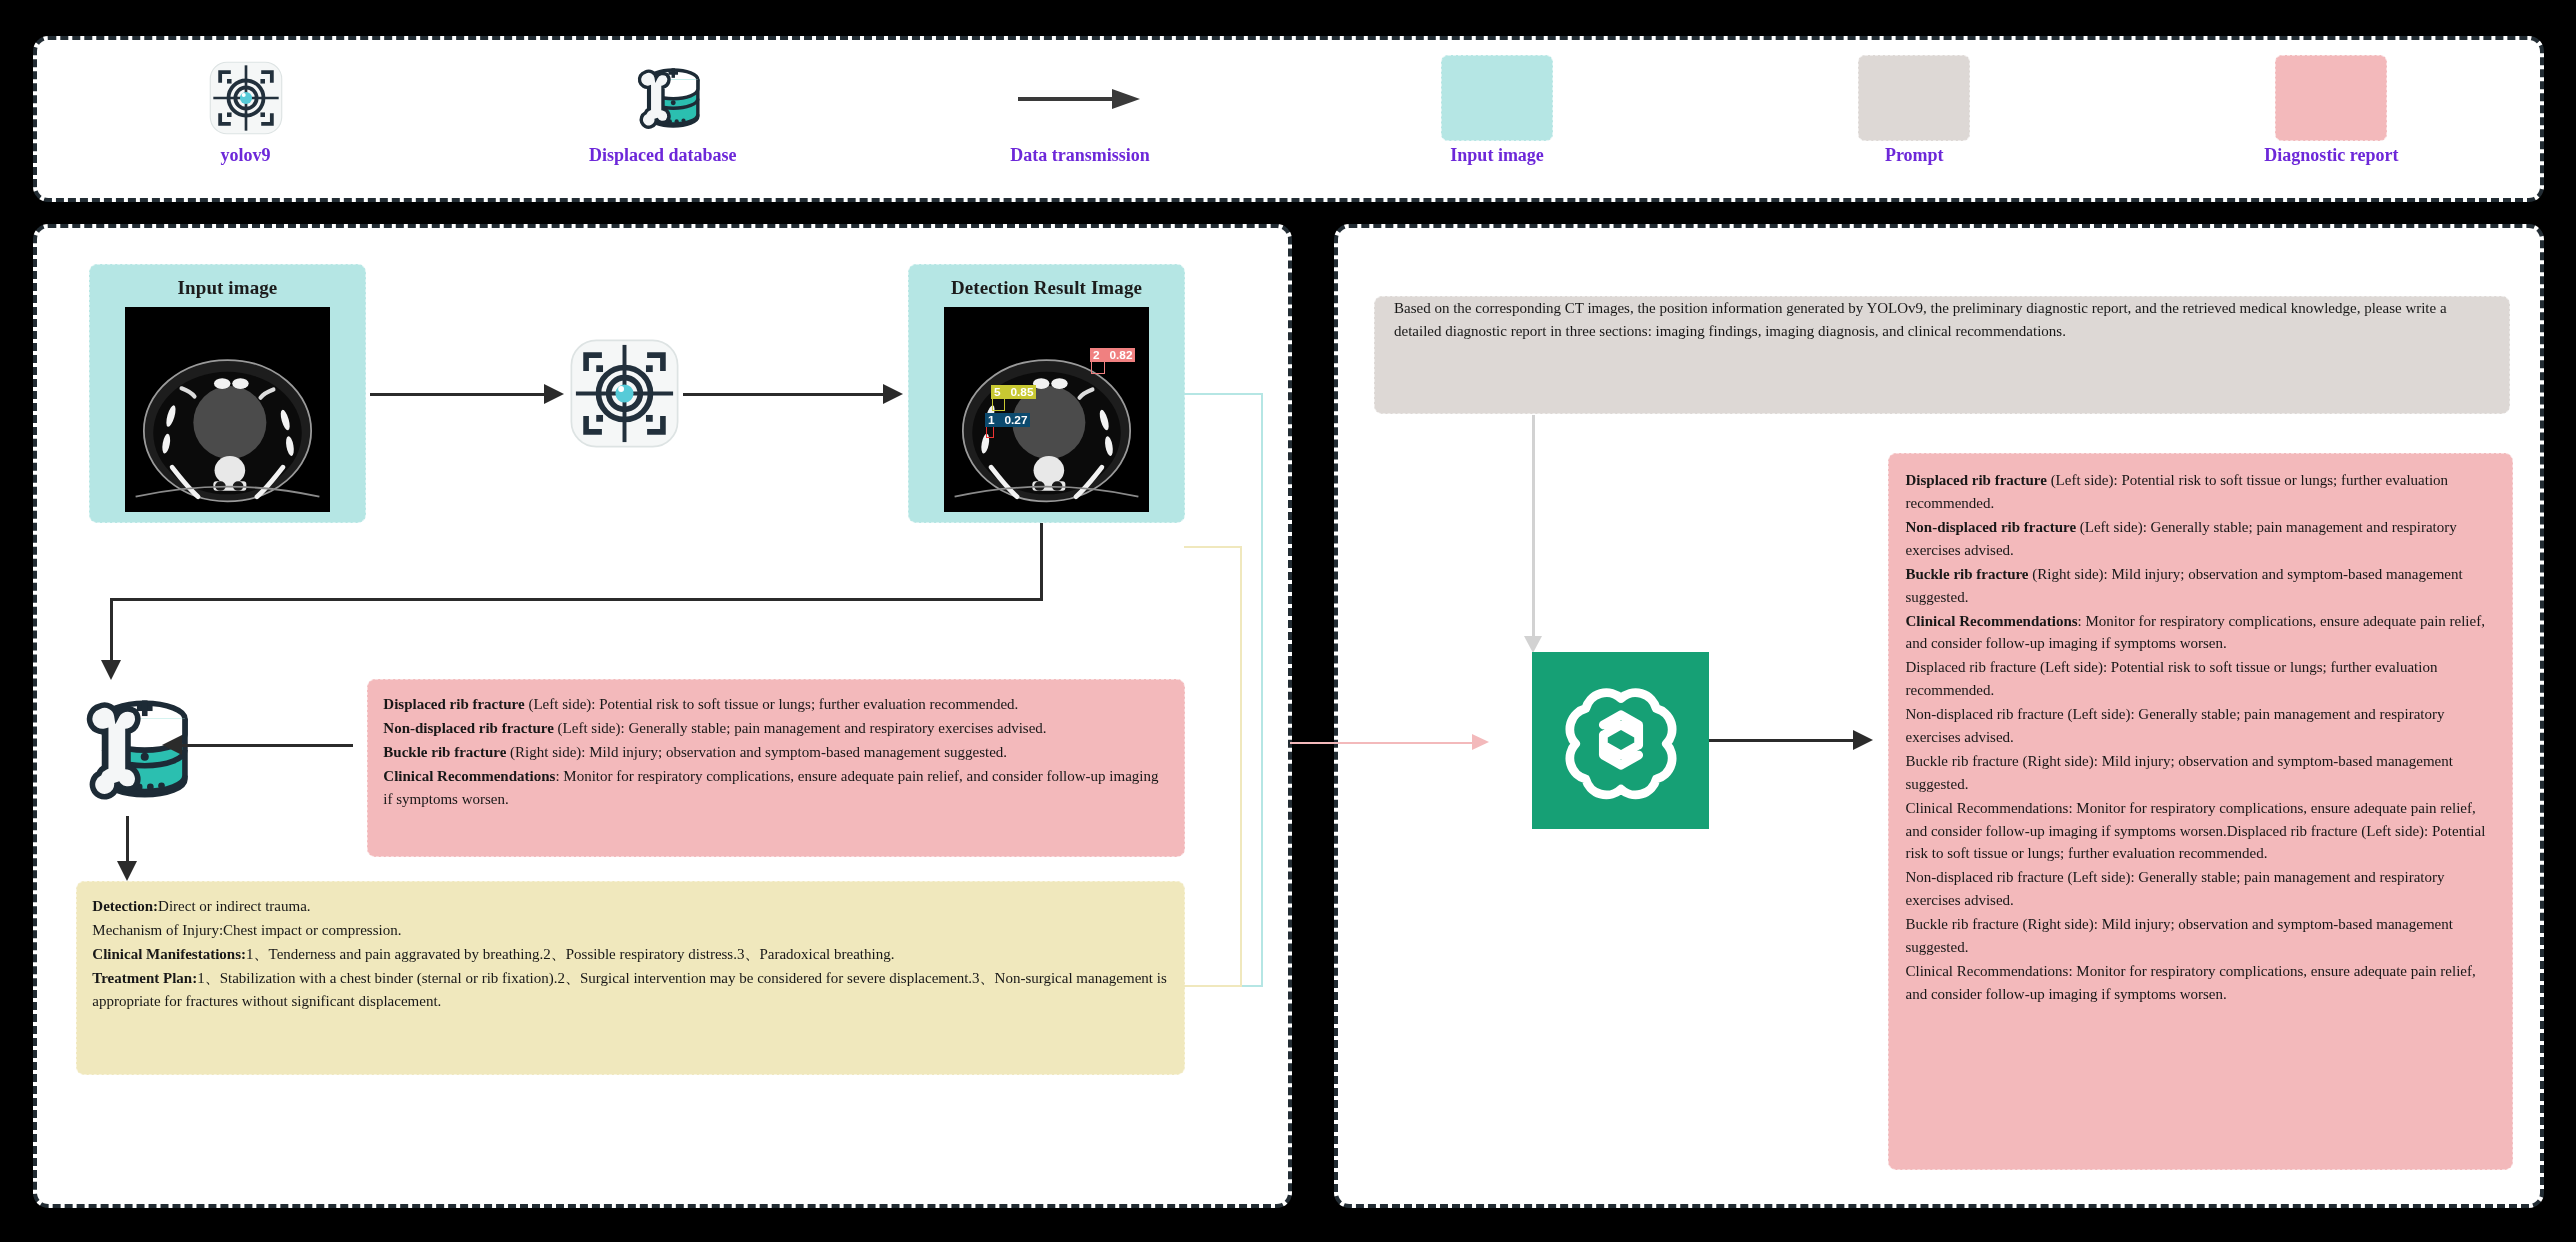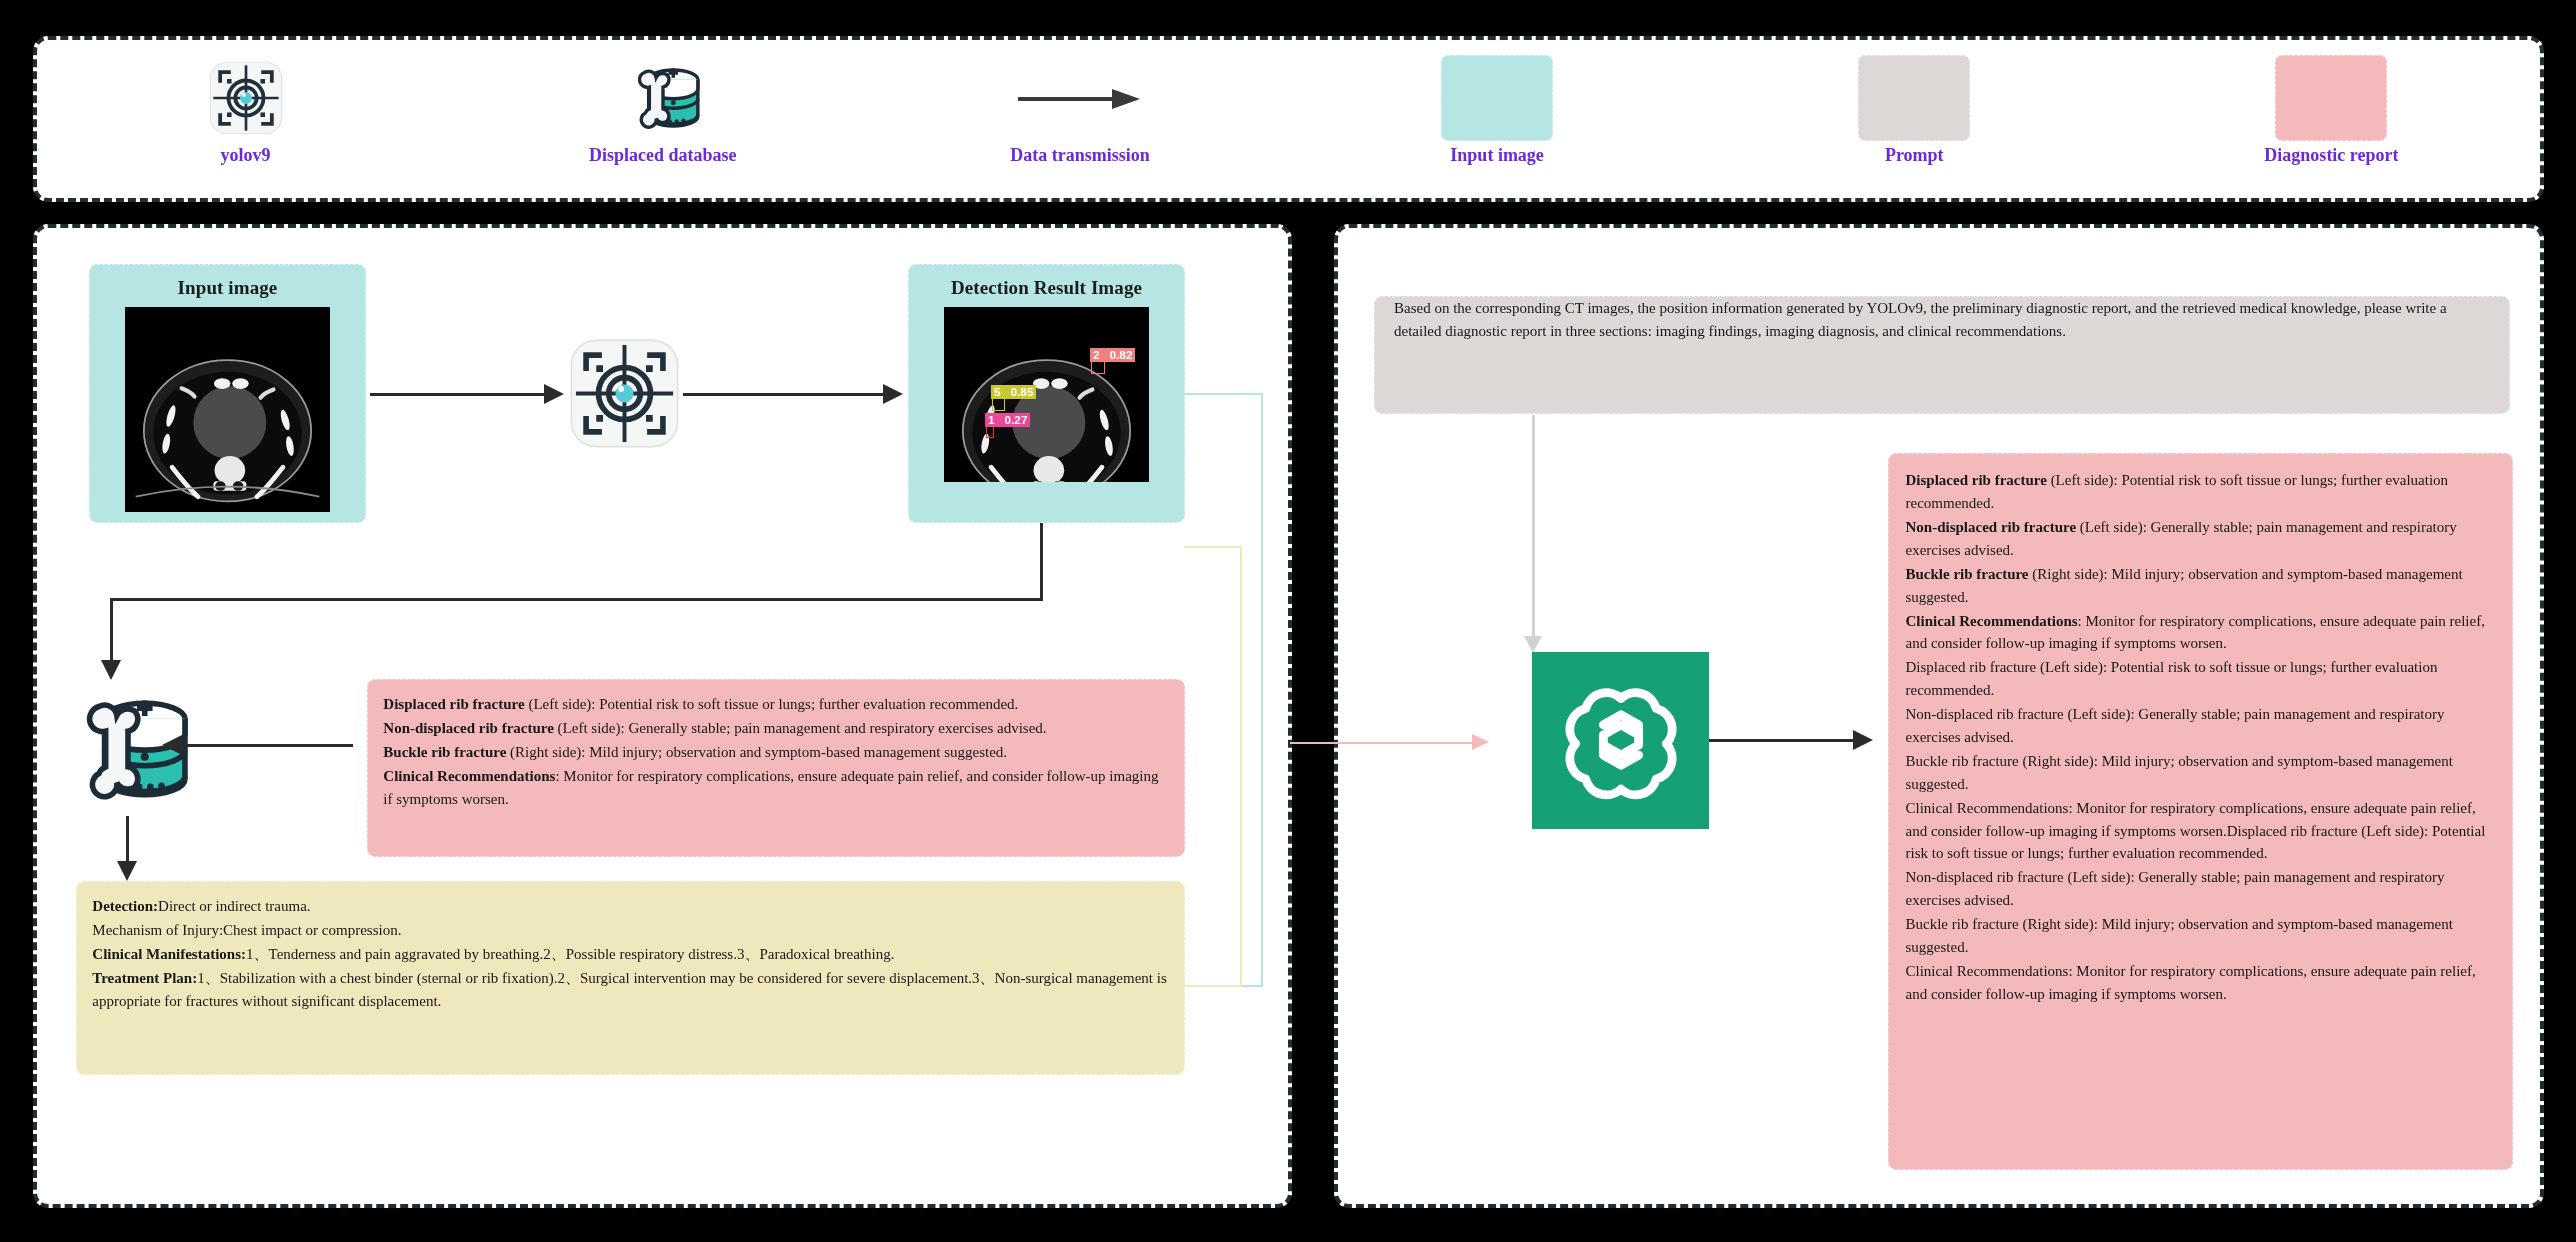--- a/index.html
+++ b/index.html
@@ -278,21 +278,21 @@
       <circle cx="50" cy="50" r="8" fill="#56cbd8"></circle>
       <circle cx="47" cy="46" r="2.6" fill="#ffffff"></circle>
     </svg>
   </div>
 
   <div class="hline" style="left:646px; top:165px; width:200px;"></div>
   <div class="ahead-r" style="left:846px; top:156px;"></div>
 
   <div class="card card-cyan" style="left:871px; top:36px; width:277px; height:259px;">
     <div class="img-title">Detection Result Image</div>
-    <div class="ct" style="width:205px;height:175px;">
+    <div class="ct" style="width:205px;height:205px;">
       <svg width="205" height="205" viewBox="0 0 348 348" style="position:absolute;left:0;top:0;">
         <rect width="348" height="348" fill="#000"></rect>
         <ellipse cx="174" cy="210" rx="142" ry="120" fill="#1d1d1d"></ellipse>
         <ellipse cx="174" cy="210" rx="142" ry="120" fill="none" stroke="#9a9a9a" stroke-width="3"></ellipse>
         <ellipse cx="174" cy="214" rx="126" ry="104" fill="#0b0b0b"></ellipse>
         <ellipse cx="178" cy="196" rx="62" ry="62" fill="#4b4b4b"></ellipse>
         <path d="M178 250 q-4 26 -6 40" stroke="#4b4b4b" stroke-width="22" fill="none"></path>
         <g fill="#e8e8e8">
           <ellipse cx="178" cy="277" rx="26" ry="24"></ellipse>
           <rect x="150" y="296" width="56" height="16" rx="5"></rect>
@@ -322,21 +322,21 @@
       </div>
 
       <div class="det-box" style="left:48px; top:91px; width:13px; height:13px; border:1.8px solid #c8c832;"></div>
       <div class="det" style="left:47px; top:78px; background:#c8c832; font-size:11.8px;">
         <span>5</span>
         <span style="display:inline-block;width:3.5px"></span>
         <span>0.85</span>
       </div>
 
       <div class="det-box" style="left:42px; top:119px; width:8.2px; height:11.8px; border:1.8px solid #ef3333;"></div>
-      <div class="det" style="left:41px; top:106px; background:#ec4899; font-size:11.8px;">
+      <div class="det" style="left:41px; top:106px; background:#0c4a6e; font-size:11.8px;">
         <span>1</span>
         <span style="display:inline-block;width:3.5px"></span>
         <span>0.27</span>
       </div>
     </div>
   </div>
 
   <div class="vline" style="left:1003px; top:295px; height:76px;"></div>
   <div class="hline" style="left:73px; top:370px; width:933px;"></div>
   <div class="vline" style="left:73px; top:370px; height:64px;"></div>

